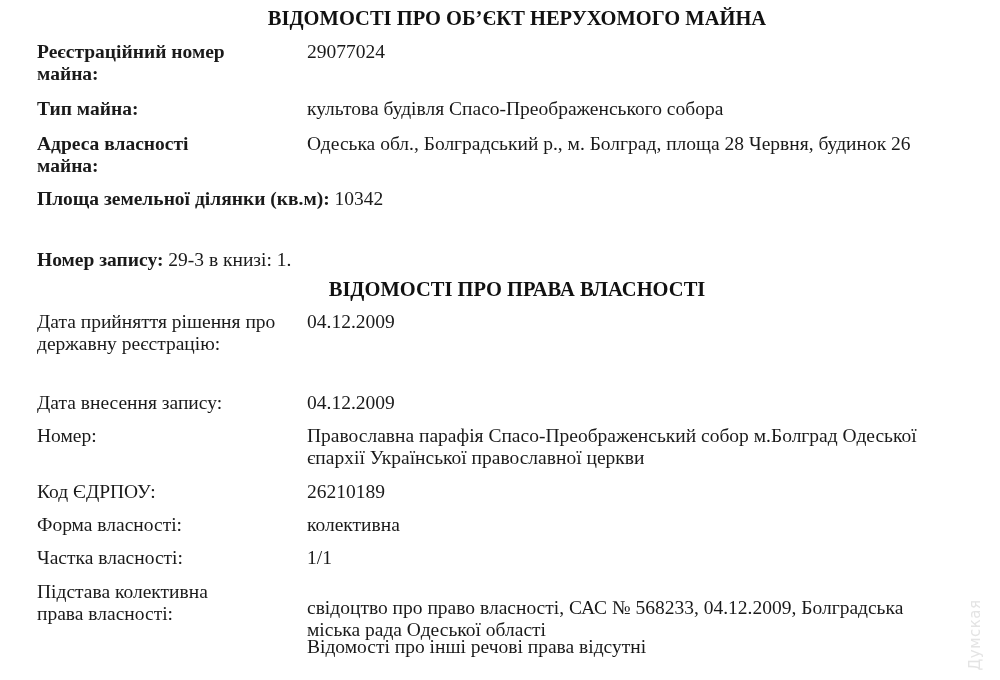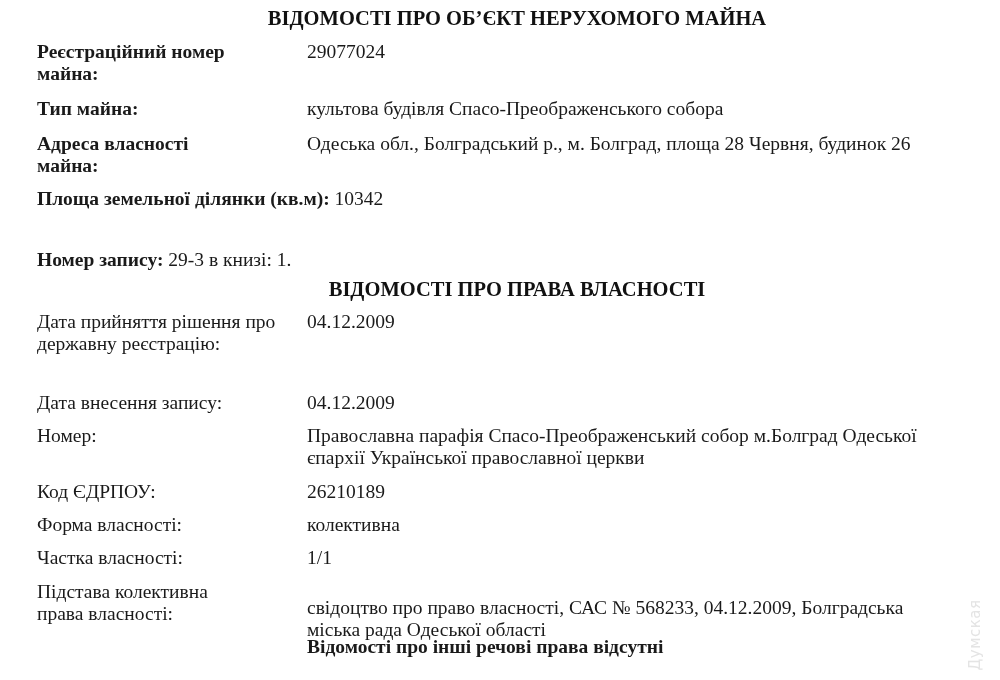--- a/index.html
+++ b/index.html
@@ -46,21 +46,21 @@
   }
   .inline {
     position: absolute;
     left: 37px;
     white-space: nowrap;
   }
   .inline .b { font-weight: bold; }
   .footer-note {
     position: absolute;
     left: 307px;
-    font-weight: bold;
+    font-weight: normal;
     white-space: nowrap;
   }
   .watermark {
     position: absolute;
     left: 975px;
     top: 635px;
     transform: translate(-50%, -50%) rotate(-90deg);
     font-family: "DejaVu Sans", sans-serif;
     font-size: 15px;
     color: #e4e4e4;

